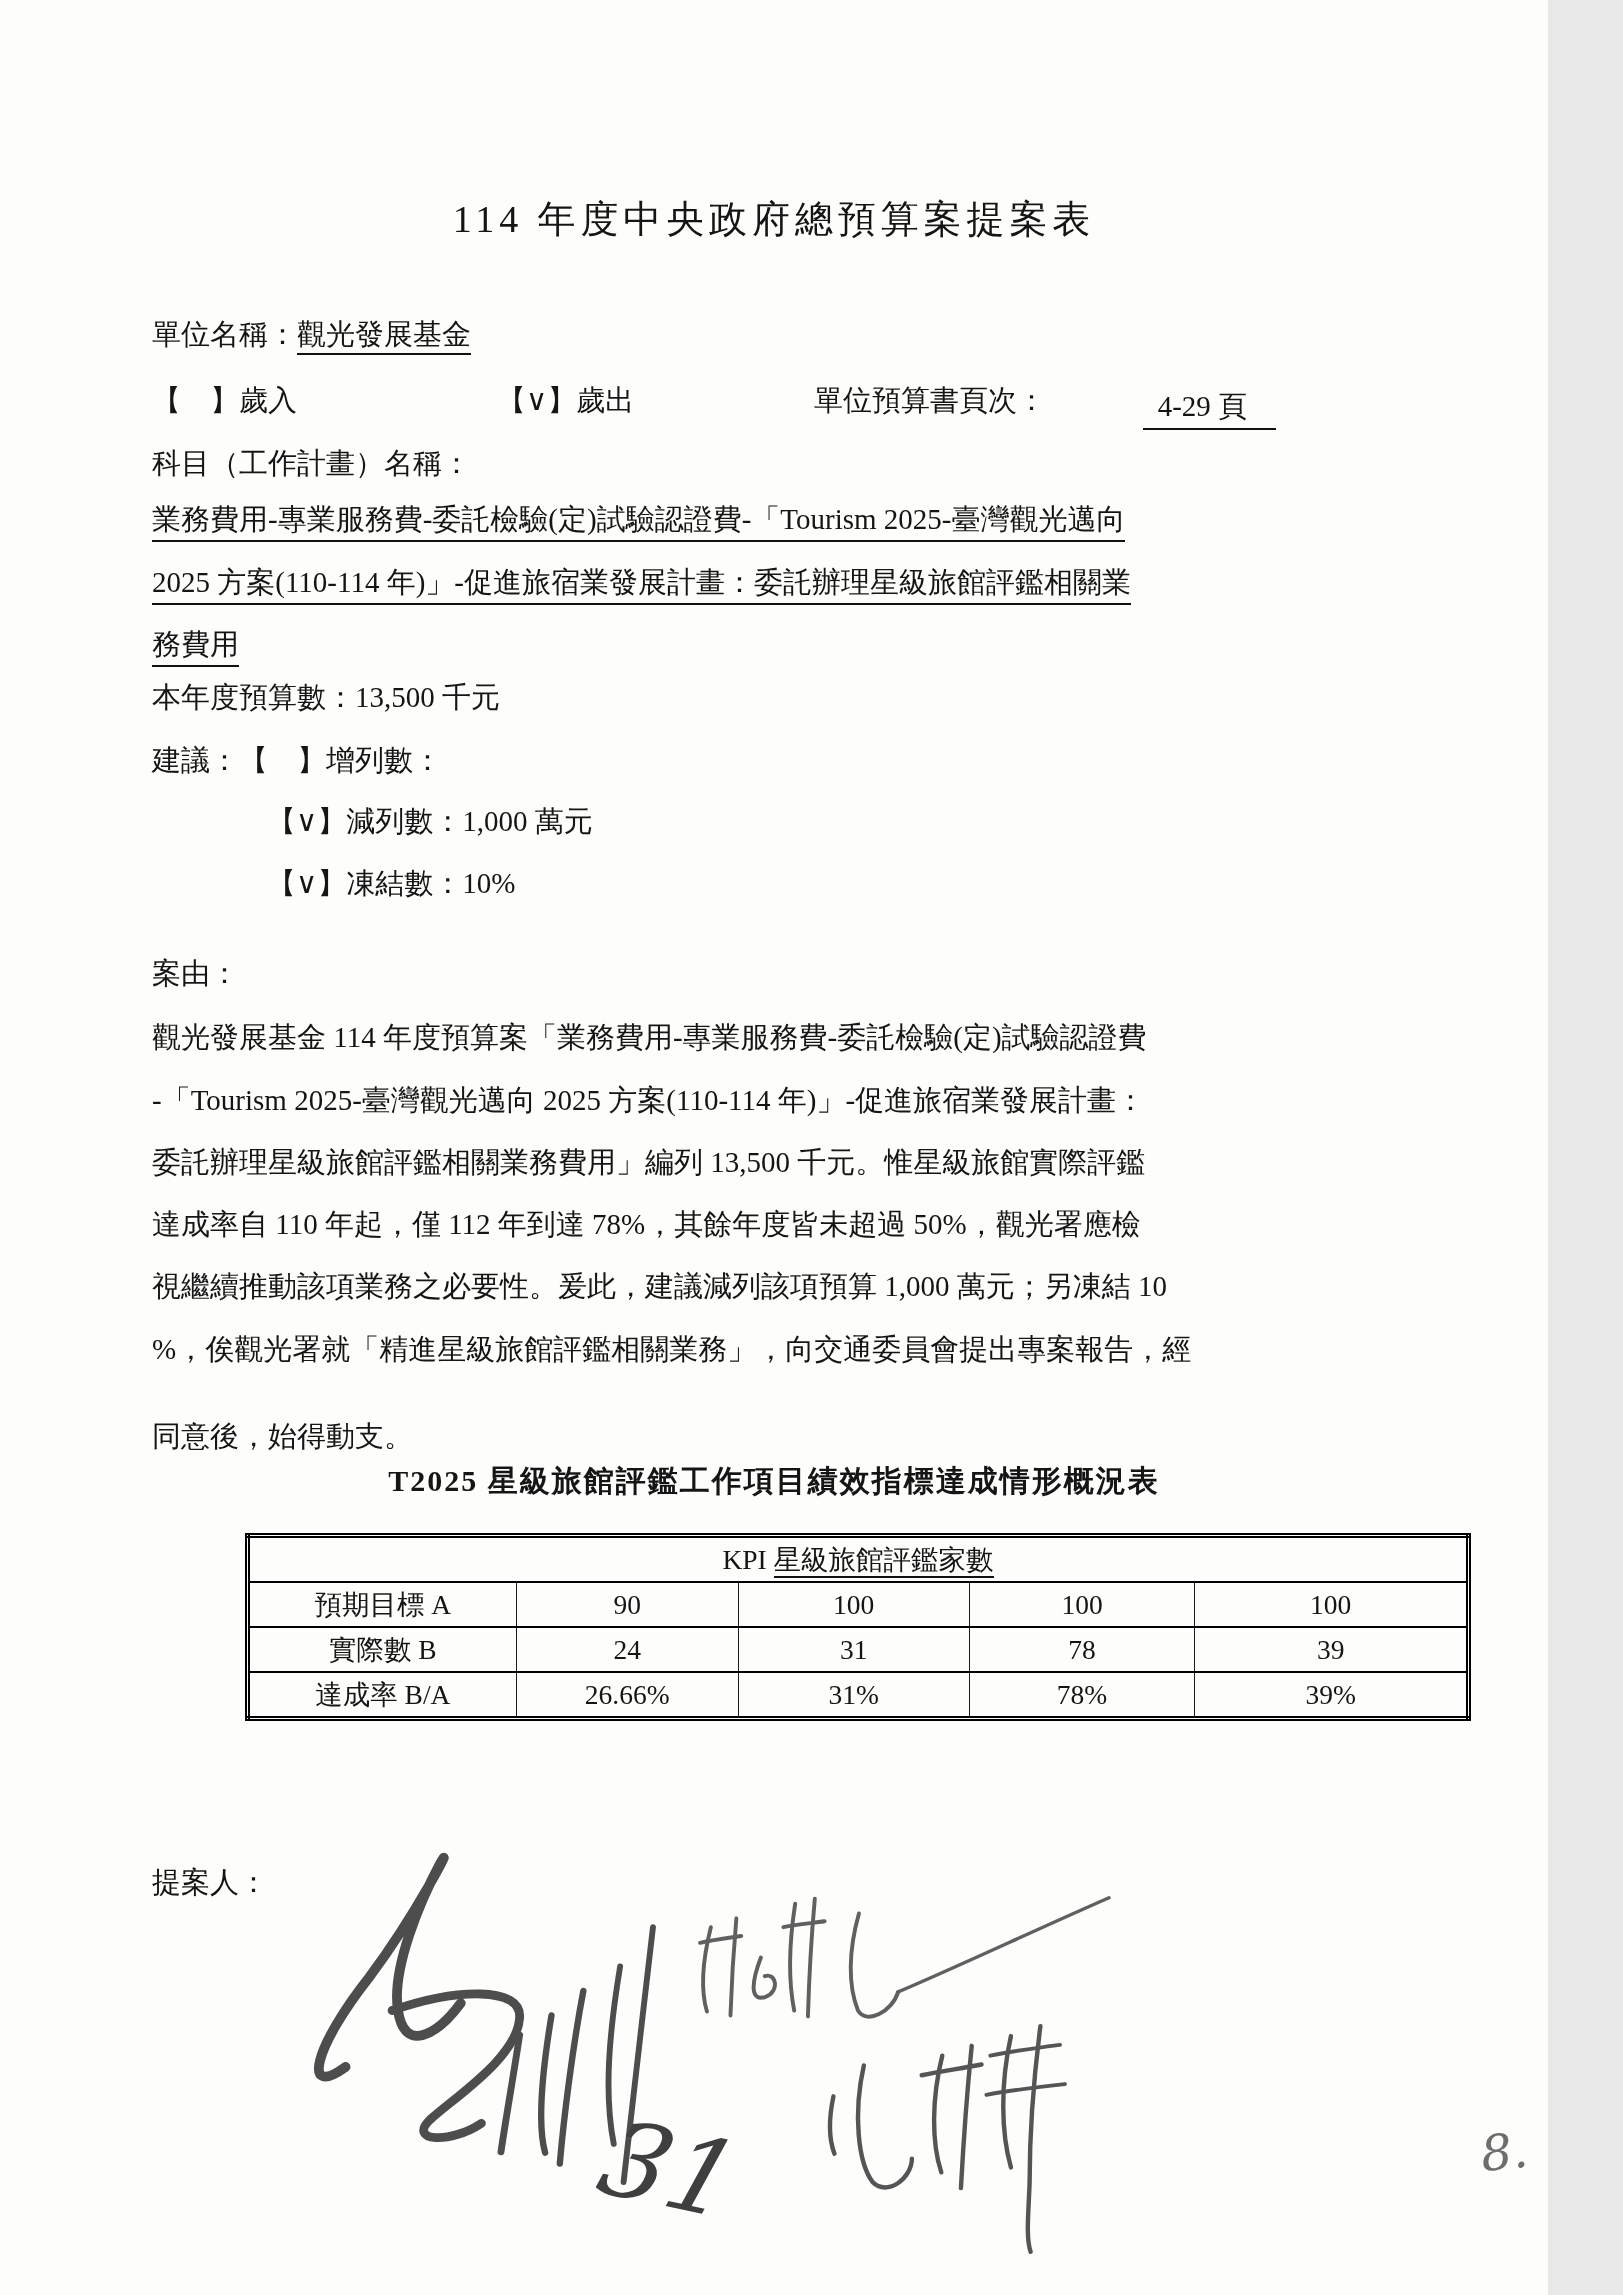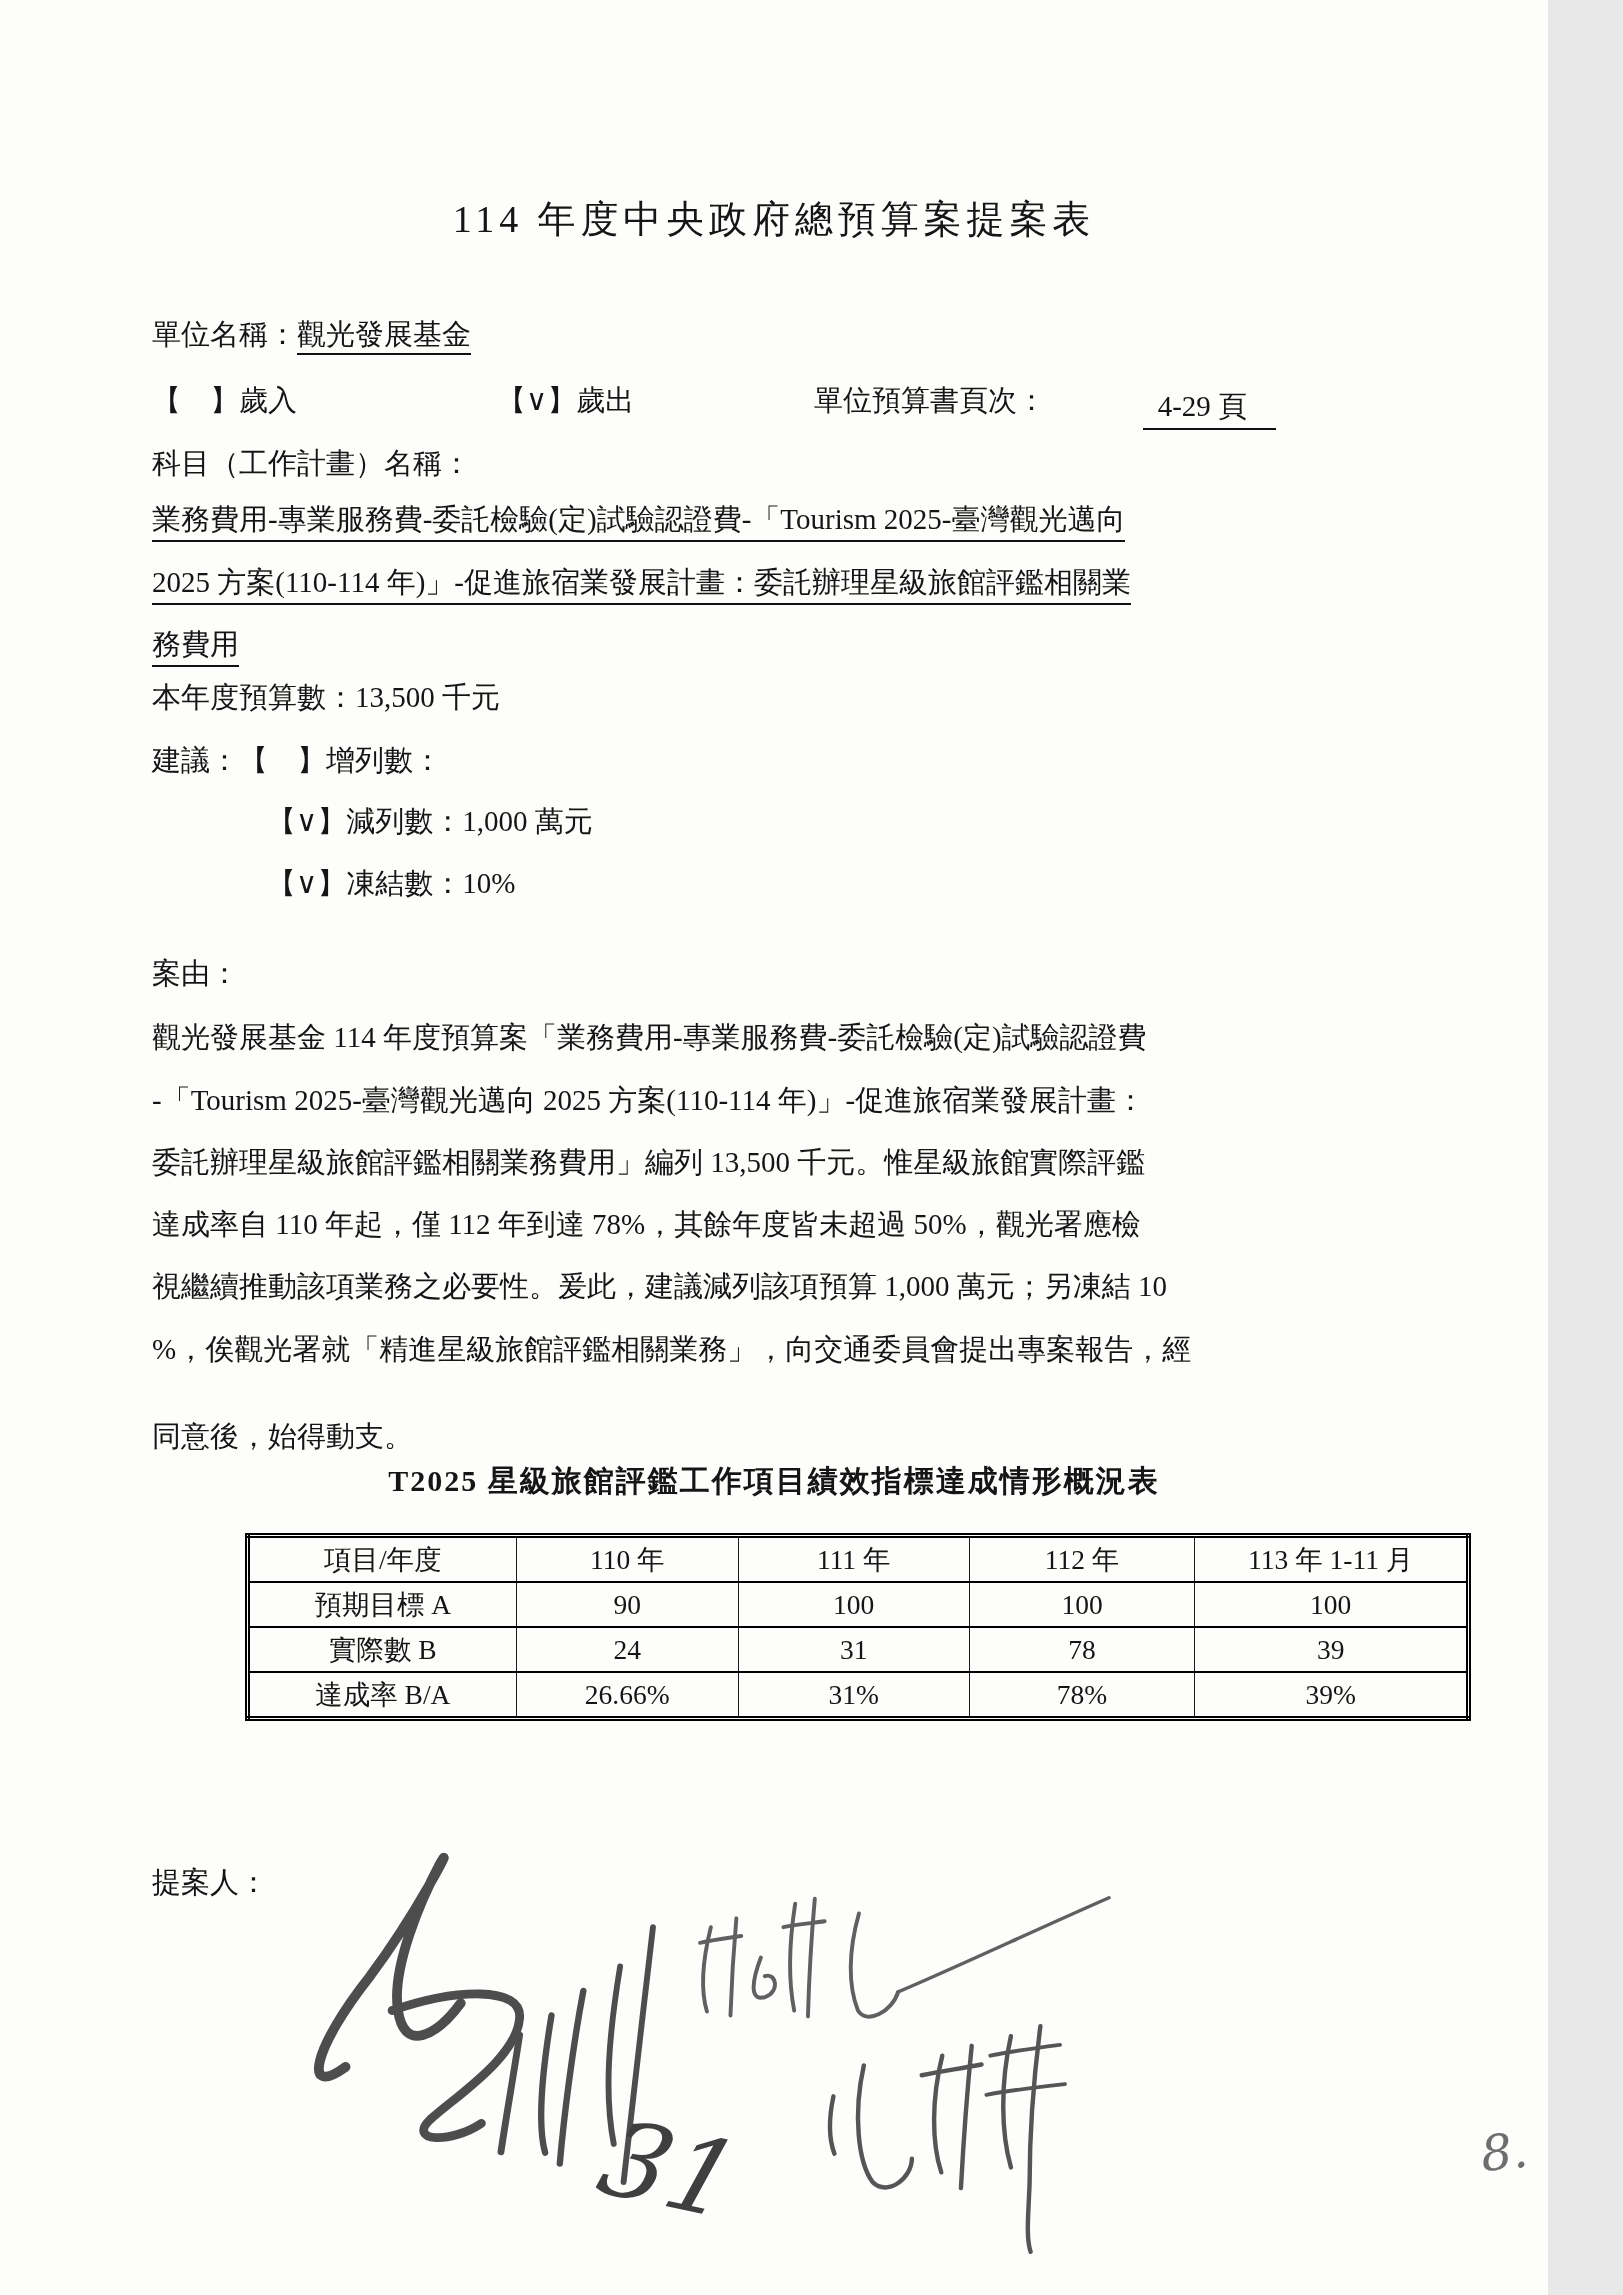--- a/index.html
+++ b/index.html
@@ -105,26 +105,22 @@
   <div class="abs" style="left:245px;top:1533px;">
     <table class="kpi">
       <colgroup>
         <col style="width:22%">
           <col style="width:18.2%">
           <col style="width:18.9%">
         <col style="width:18.5%">
           <col style="width:22.4%">
       </colgroup>
       <tbody>
-      <tr>
-        <td>項目/年度</td>
-        <td>110 年</td>
-        <td>111 年</td>
-        <td>112 年</td>
-        <td>113 年 1-11 月</td>
+          <tr>
+        <td colspan="5" class="caption-cell"><span>KPI </span><span class="u-thin">星級旅館評鑑家數</span></td>
       </tr>
       <tr>
         <td>預期目標 A</td>
         <td>90</td>
         <td>100</td>
         <td>100</td>
         <td>100</td>
       </tr>
       <tr>
         <td>實際數 B</td>

